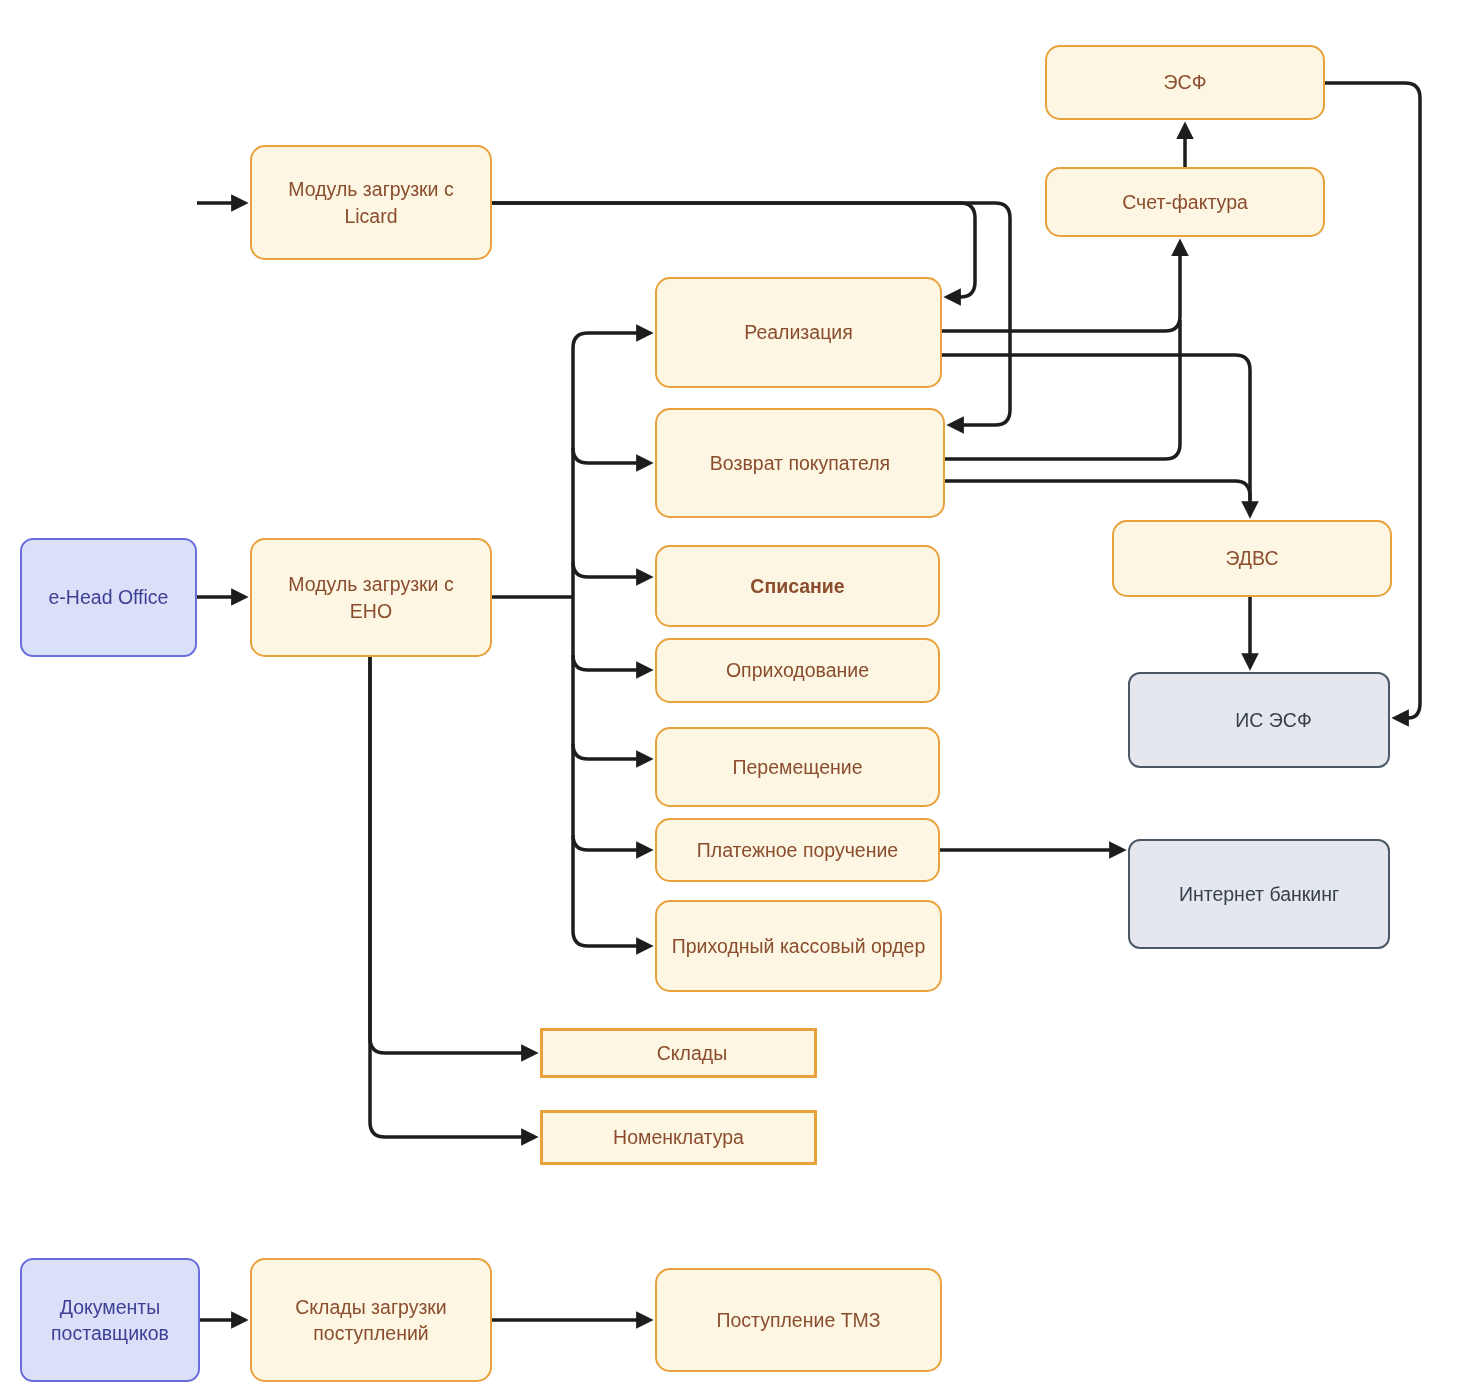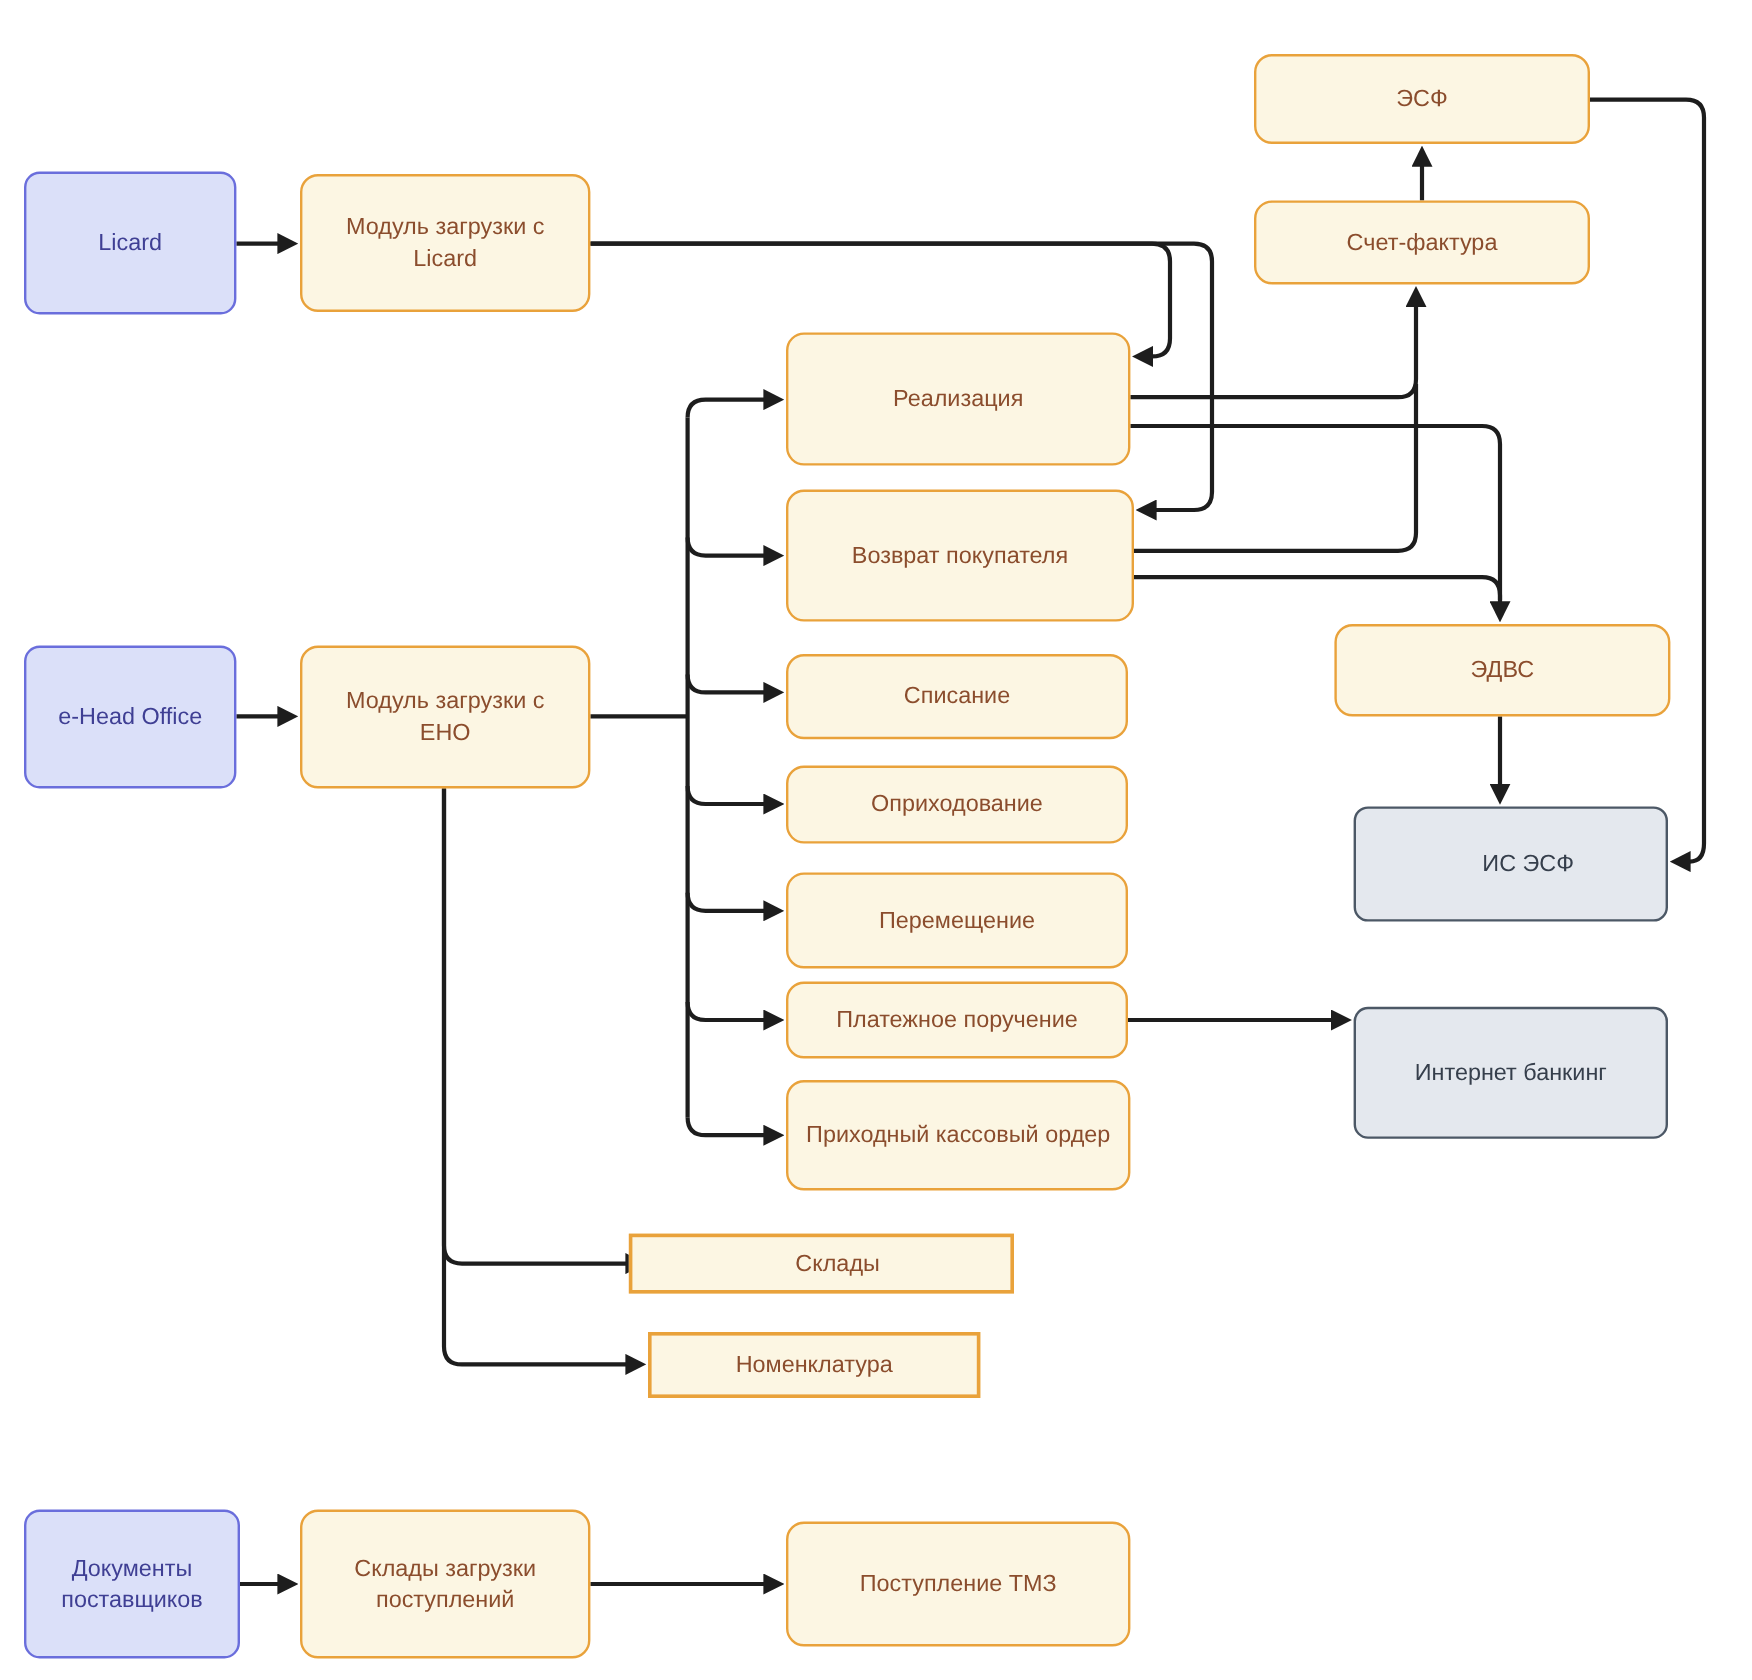--- a/index.html
+++ b/index.html
@@ -96,23 +96,20 @@
     <path class="edge" d="M 942 355 H 1235 Q 1250 355 1250 370 V 502" marker-end="url(#arrow)"></path>
     <path class="edge" d="M 945 481 H 1235 Q 1250 481 1250 496 V 500"></path>
 
     <path class="edge" d="M 1185 167 V 138" marker-end="url(#arrow)"></path>
 
     <path class="edge" d="M 1250 597 V 654" marker-end="url(#arrow)"></path>
 
     <path class="edge" d="M 1325 83 H 1405 Q 1420 83 1420 98 V 703 Q 1420 718 1408 718" marker-end="url(#arrow)"></path>
   </svg>
 
-  <div class="node source" style="left:20px; top:143px; width:177px; height:119px;">
-    <span>Licard</span>
-  </div>
 
   <div class="node module" style="left:250px; top:145px; width:242px; height:115px;">
     <span>Модуль загрузки с Licard</span>
   </div>
 
   <div class="node module" style="left:1045px; top:45px; width:280px; height:75px;">
     <span>ЭСФ</span>
   </div>
 
   <div class="node module" style="left:1045px; top:167px; width:280px; height:70px;">
@@ -128,21 +125,21 @@
   </div>
 
   <div class="node source" style="left:20px; top:538px; width:177px; height:119px;">
     <span>e-Head Office</span>
   </div>
 
   <div class="node module" style="left:250px; top:538px; width:242px; height:119px;">
     <span>Модуль загрузки с ЕНО</span>
   </div>
 
-  <div class="node module" style="left:655px; top:545px; width:285px; height:71px;">
+  <div class="node module" style="left:655px; top:545px; width:285px; height:82px;font-weight:bold;">
     <span>Списание</span>
   </div>
 
   <div class="node module" style="left:1112px; top:520px; width:280px; height:77px;">
     <span>ЭДВС</span>
   </div>
 
   <div class="node module" style="left:655px; top:638px; width:285px; height:65px;">
     <span>Оприходование</span>
   </div>
@@ -160,21 +157,21 @@
   </div>
 
   <div class="node module" style="left:655px; top:818px; width:285px; height:64px;">
     <span>Платежное поручение</span>
   </div>
 
   <div class="node module" style="left:655px; top:900px; width:287px; height:92px;">
     <span>Приходный кассовый ордер</span>
   </div>
 
-  <div class="node module square" style="left:524px; top:1028px; width:321px; height:50px;padding-left:41px;">
+  <div class="node module square" style="left:540px; top:1028px; width:277px; height:50px;padding-left:41px;">
     <span>Склады</span>
   </div>
 
   <div class="node module square" style="left:540px; top:1110px; width:277px; height:55px;">
     <span>Номенклатура</span>
   </div>
 
   <div class="node source" style="left:20px; top:1258px; width:180px; height:124px;">
     <span>Документы поставщиков</span>
   </div>

